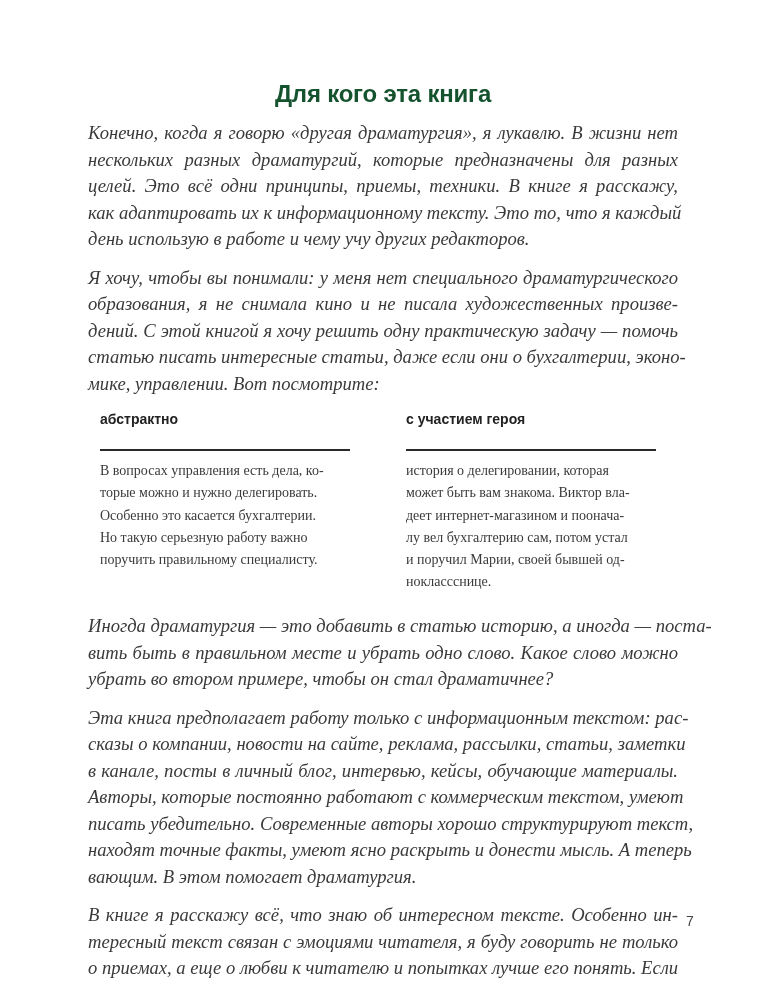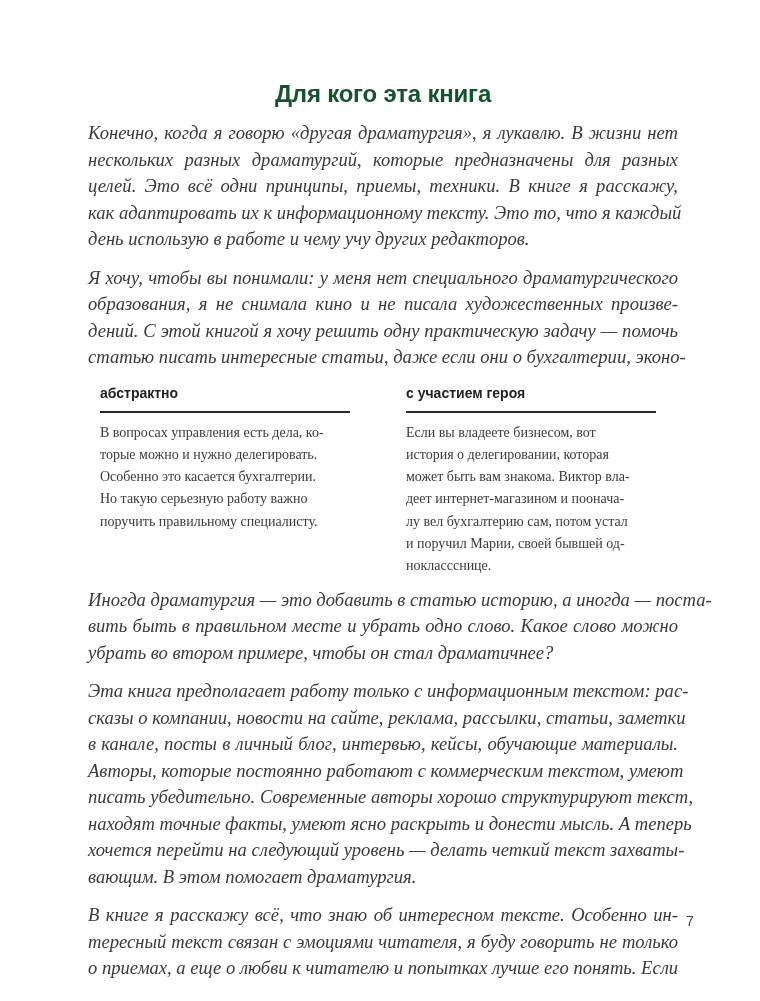--- a/index.html
+++ b/index.html
@@ -60,21 +60,21 @@
       width: 250px;
     }
     .col.left { left: 12px; }
     .col.right { left: 290px; margin-left: 28px; }
     .col-title {
       font-family: "Liberation Sans", "DejaVu Sans", sans-serif;
       font-weight: bold;
       font-size: 14px;
       line-height: 20px;
       color: #222;
-      padding-bottom: 8px;
+      padding-bottom: 20px;
       border-bottom: 2px solid #2a2a2a;
       margin-bottom: 9px;
     }
     .col-text {
       font-family: "Liberation Sans", "DejaVu Sans", sans-serif;
       font-size: 14px;
       line-height: 22.3px;
       color: #3a3a3a;
     }
     .col-text .line {
@@ -103,37 +103,37 @@
     <span class="line">целей. Это всё одни принципы, приемы, техники. В книге я расскажу,</span>
     <span class="line">как адаптировать их к информационному тексту. Это то, что я каждый</span>
     <span class="line last">день использую в работе и чему учу других редакторов.</span>
   </p>
 
   <p class="para">
     <span class="line">Я хочу, чтобы вы понимали: у меня нет специального драматургического</span>
     <span class="line">образования, я не снимала кино и не писала художественных произве-</span>
     <span class="line">дений. С этой книгой я хочу решить одну практическую задачу — помочь</span>
     <span class="line">статью писать интересные статьи, даже если они о бухгалтерии, эконо-</span>
+    <span class="line last">мике, управлении. Вот посмотрите:</span>
   </p>
 
   <div class="compare">
     <div class="col left">
       <div class="col-title">абстрактно</div>
       <div class="col-text">
         <span class="line">В вопросах управления есть дела, ко-</span>
         <span class="line">торые можно и нужно делегировать.</span>
         <span class="line">Особенно это касается бухгалтерии.</span>
         <span class="line">Но такую серьезную работу важно</span>
         <span class="line">поручить правильному специалисту.</span>
       </div>
     </div>
     <div class="col right">
       <div class="col-title">с участием героя</div>
       <div class="col-text">
-        <span class="line">Если вы владеете бизнесом, вот</span>
         <span class="line">история о делегировании, которая</span>
         <span class="line">может быть вам знакома. Виктор вла-</span>
         <span class="line">деет интернет-магазином и поонача-</span>
         <span class="line">лу вел бухгалтерию сам, потом устал</span>
         <span class="line">и поручил Марии, своей бывшей од-</span>
         <span class="line">ноклассснице.</span>
       </div>
     </div>
   </div>
 
@@ -143,21 +143,20 @@
     <span class="line last">убрать во втором примере, чтобы он стал драматичнее?</span>
   </p>
 
   <p class="para">
     <span class="line">Эта книга предполагает работу только с информационным текстом: рас-</span>
     <span class="line">сказы о компании, новости на сайте, реклама, рассылки, статьи, заметки</span>
     <span class="line">в канале, посты в личный блог, интервью, кейсы, обучающие материалы.</span>
     <span class="line">Авторы, которые постоянно работают с коммерческим текстом, умеют</span>
     <span class="line">писать убедительно. Современные авторы хорошо структурируют текст,</span>
     <span class="line">находят точные факты, умеют ясно раскрыть и донести мысль. А теперь</span>
-    <span class="line">хочется перейти на следующий уровень — делать четкий текст захваты-</span>
     <span class="line last">вающим. В этом помогает драматургия.</span>
   </p>
 
   <p class="para">
     <span class="line">В книге я расскажу всё, что знаю об интересном тексте. Особенно ин-</span>
     <span class="line">тересный текст связан с эмоциями читателя, я буду говорить не только</span>
     <span class="line">о приемах, а еще о любви к читателю и попытках лучше его понять. Если</span>
 
   </p>
 </div>

